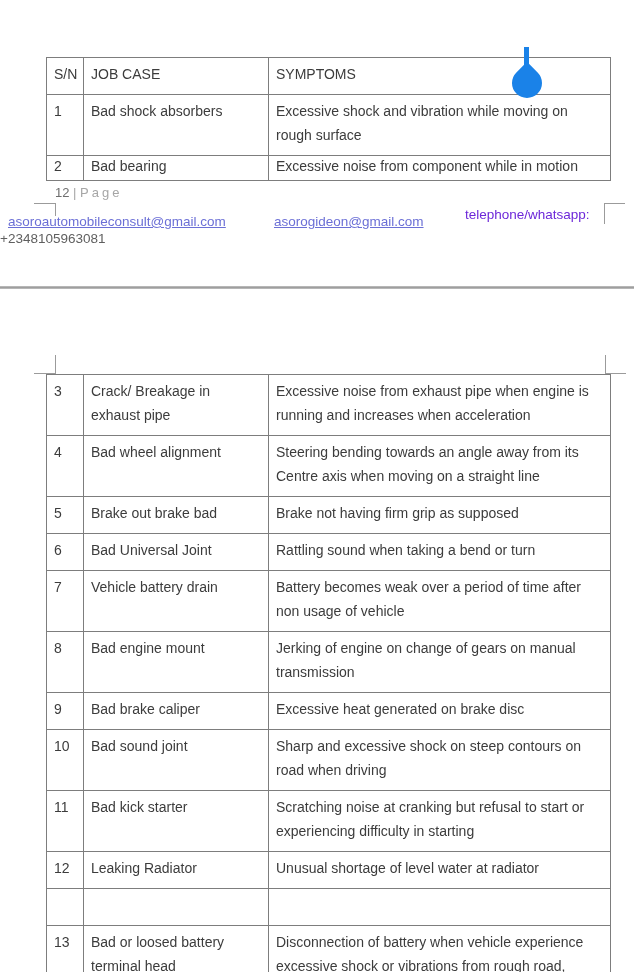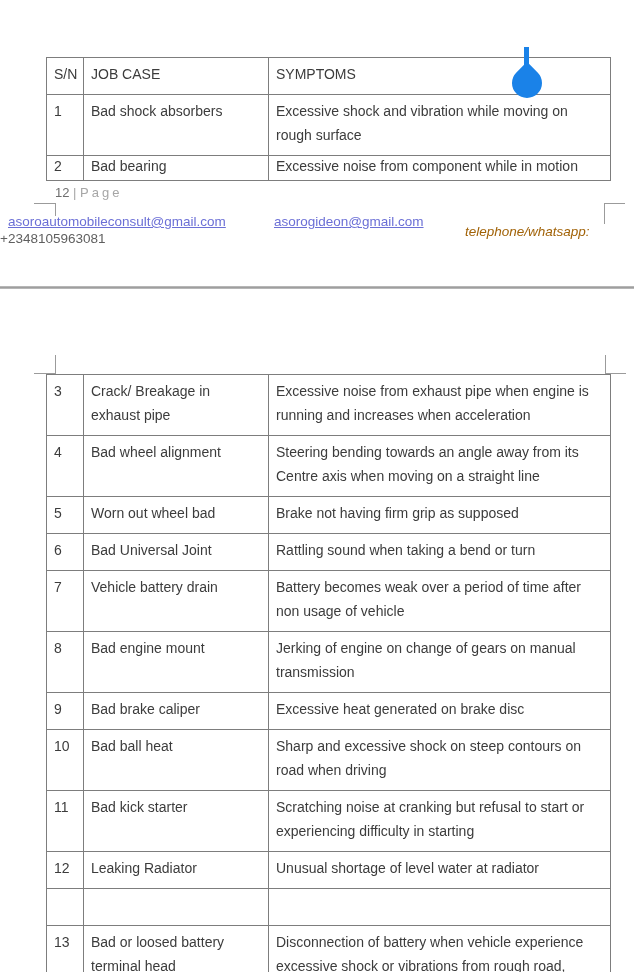--- a/index.html
+++ b/index.html
@@ -23,21 +23,21 @@
   tr.h25 td{line-height:19px;padding-top:1px;}
   
   .page-footer{position:absolute;left:55px;top:138px;font-size:13px;color:#a6a6a6;}
   .page-footer .num{color:#6e6e6e;}
   .page-footer .word{letter-spacing:3px;}
   .contacts{position:absolute;left:0;top:0;width:634px;font-size:13.5px;}
   .contacts span,.contacts a{position:absolute;white-space:nowrap;}
   .link{color:#6b6fd6;text-decoration:underline;cursor:pointer;}
   #email1{left:8px;top:167px;}
   #email2{left:274px;top:167px;}
-  #phone-label{left:465px;top:177px;color:#a16207;font-style:italic;}
+  #phone-label{left:465px;top:160px;color:#6d28d9;}
   #phone-number{left:0;top:184px;color:#5f5f5f;}
   
   .page-separator{position:absolute;left:0;top:239px;width:634px;height:3px;
     background:linear-gradient(#c2c2c2,#9e9e9e,#c2c2c2);}
   
   .mark{position:absolute;border:0 solid #9b9b9b;}
   #mark-p1-left {left:34px;top:156px;width:21px;height:12px;border-top-width:1px;border-right-width:1px;}
   #mark-p1-right{left:604px;top:156px;width:20px;height:20px;border-top-width:1px;border-left-width:1px;}
   #mark-p2-left {left:34px;top:308px;width:21px;height:18px;border-bottom-width:1px;border-right-width:1px;}
   #mark-p2-right{left:605px;top:308px;width:20px;height:18px;border-bottom-width:1px;border-left-width:1px;}
@@ -118,21 +118,21 @@
 running and increases when acceleration</td>
     </tr>
     <tr class="h61">
       <td>4</td>
       <td>Bad wheel alignment</td>
       <td>Steering bending towards an angle away from its
 Centre axis when moving on a straight line</td>
     </tr>
     <tr class="h37">
       <td>5</td>
-      <td>Worn out wheel bad</td>
+      <td>Brake out brake bad</td>
       <td>Brake not having firm grip as supposed</td>
     </tr>
     <tr class="h37">
       <td>6</td>
       <td>Bad Universal Joint</td>
       <td>Rattling sound when taking a bend or turn</td>
     </tr>
     <tr class="h61">
       <td>7</td>
       <td>Vehicle battery drain</td>
@@ -145,21 +145,21 @@
       <td>Jerking of engine on change of gears on manual
 transmission</td>
     </tr>
     <tr class="h37">
       <td>9</td>
       <td>Bad brake caliper</td>
       <td>Excessive heat generated on brake disc</td>
     </tr>
     <tr class="h61">
       <td>10</td>
-      <td>Bad ball heat</td>
+      <td>Bad sound joint</td>
       <td>Sharp and excessive shock on steep contours on
 road when driving</td>
     </tr>
     <tr class="h61">
       <td>11</td>
       <td>Bad kick starter</td>
       <td>Scratching noise at cranking but refusal to start or
 experiencing difficulty in starting</td>
     </tr>
     <tr class="h37">

